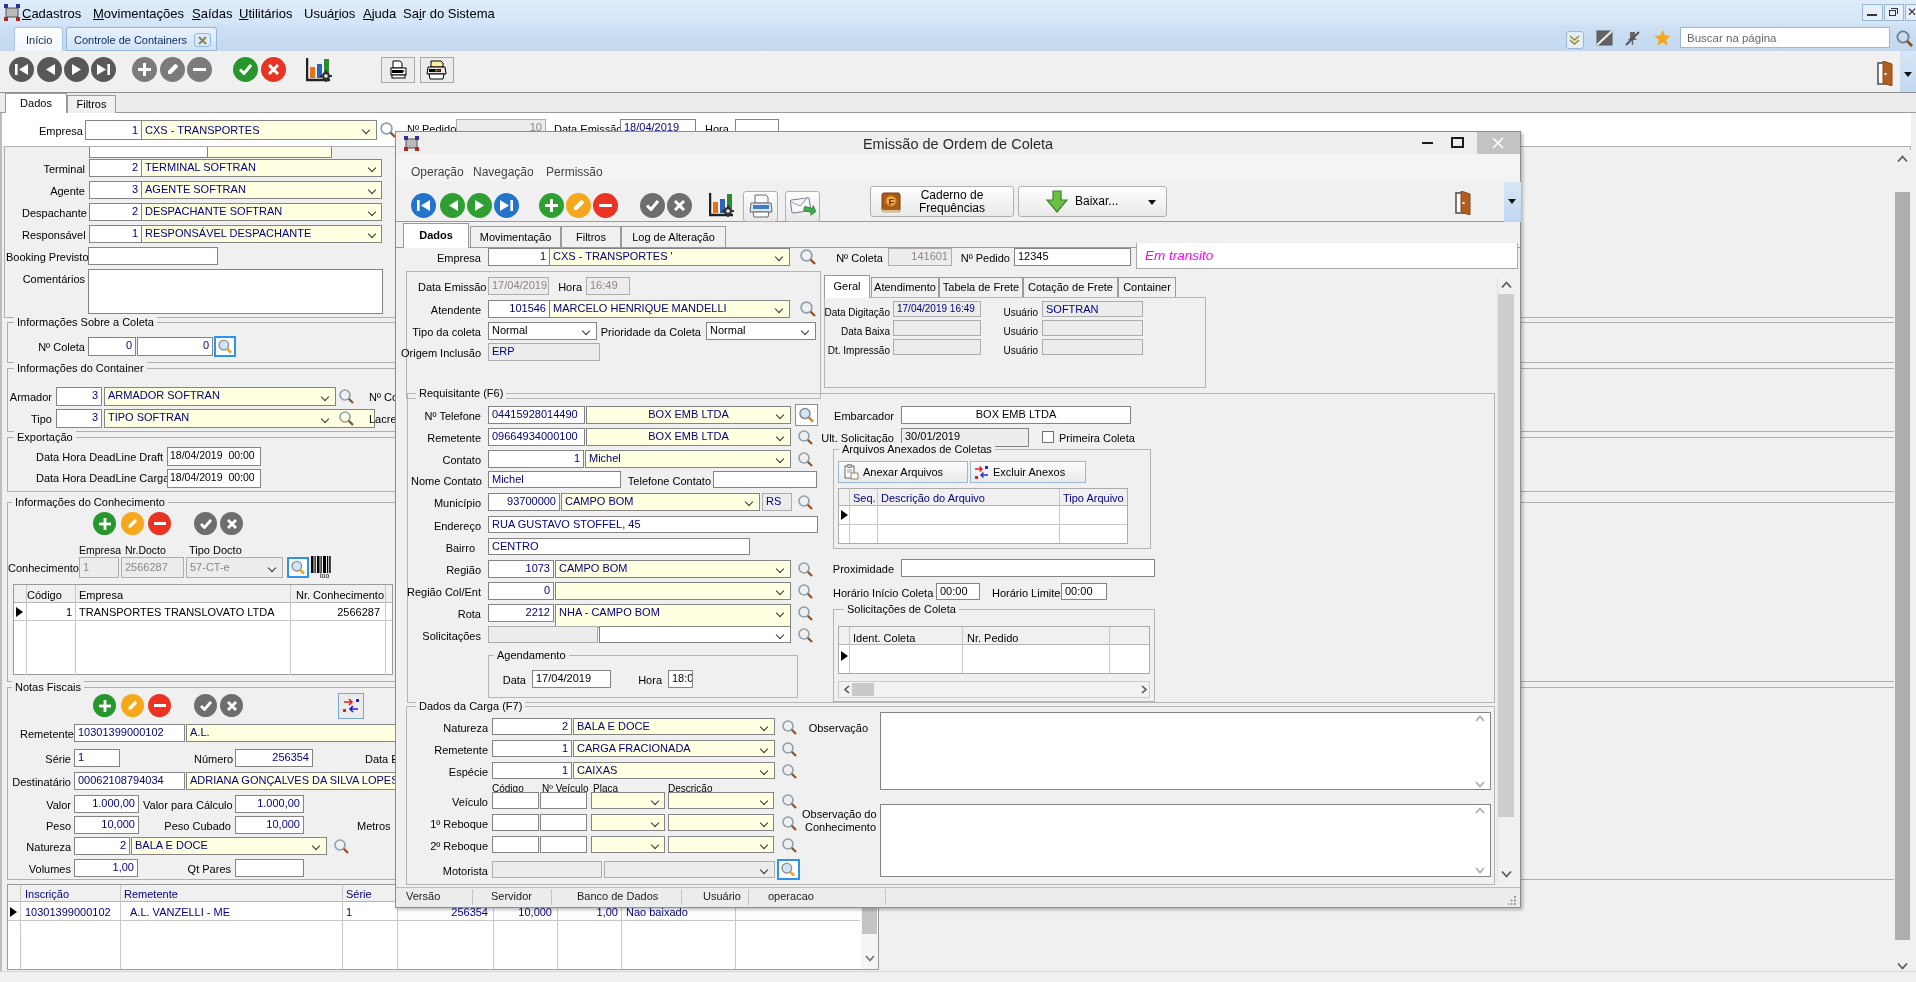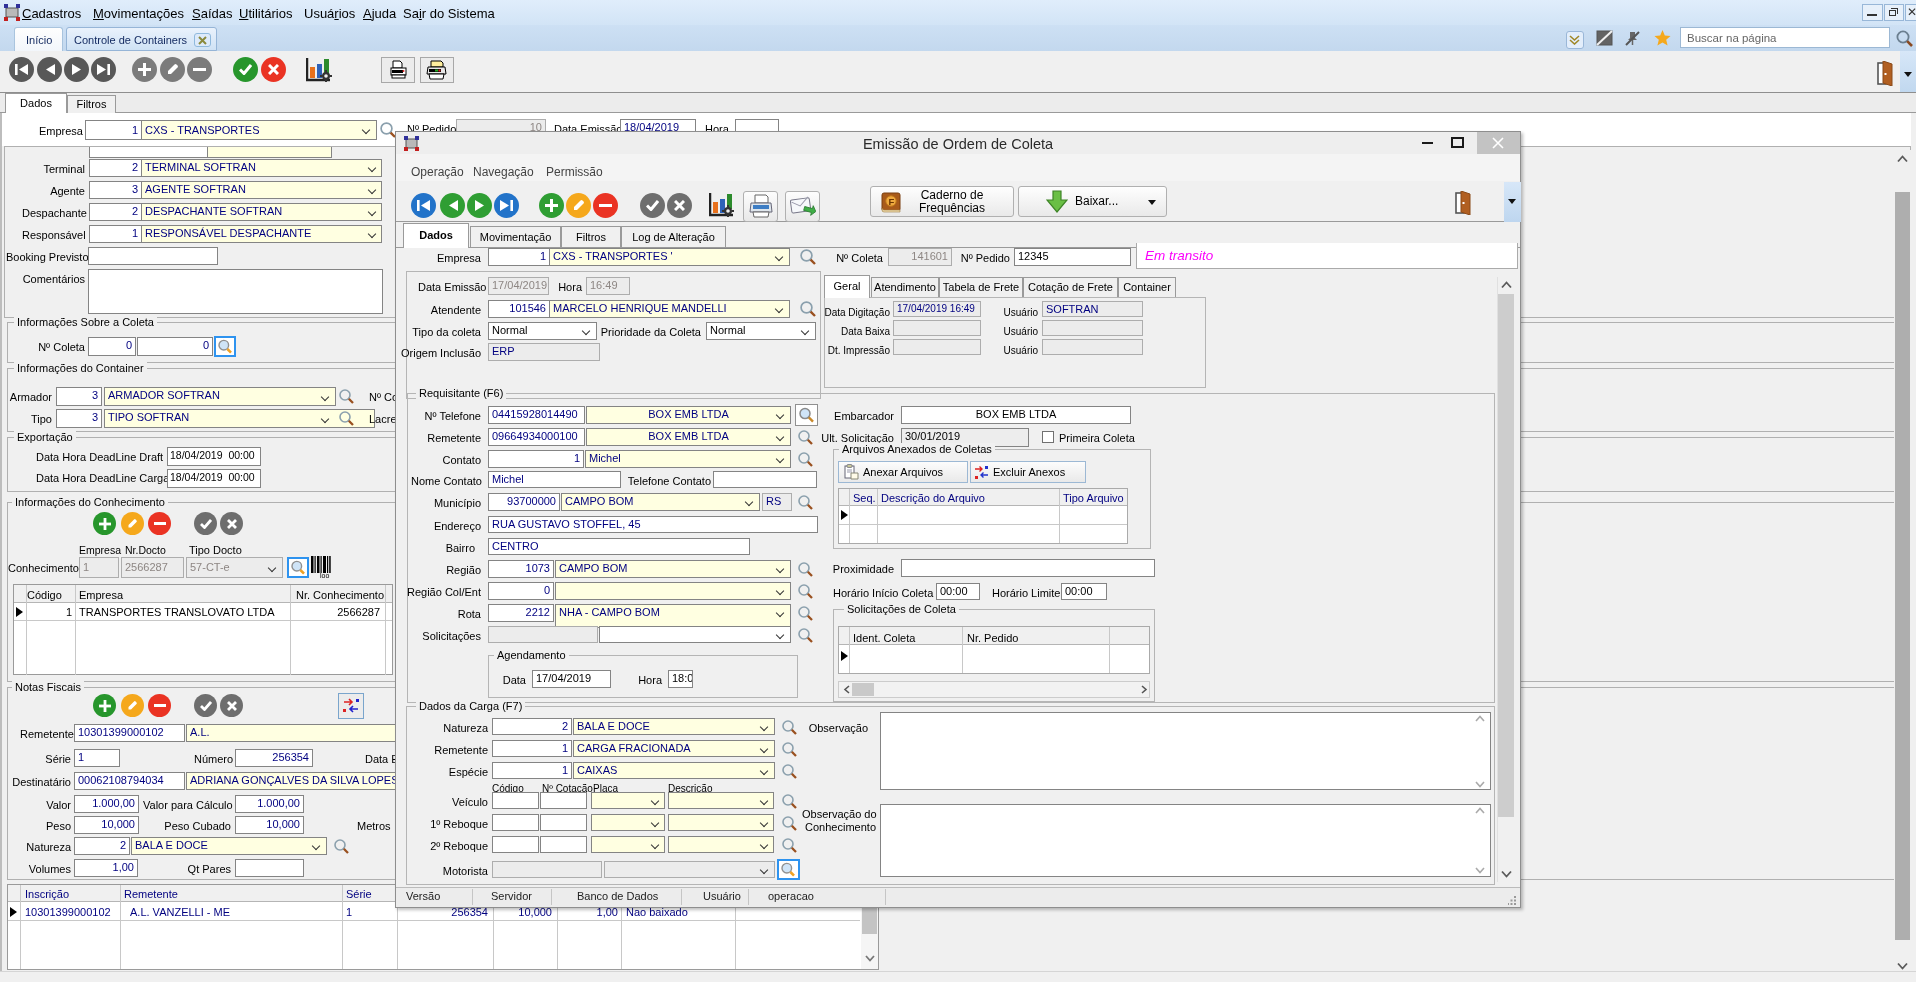--- a/index.html
+++ b/index.html
@@ -897,21 +897,21 @@
 <div class="f r" style="left:96px;top:630px;width:80px;height:17px">1</div>
 <div class="f y" style="left:177px;top:630px;width:202px;height:17px">CAIXAS</div>
 <div class="ch" style="left:364px;top:636px"></div>
 <div class="a" style="left:385px;top:631px">
           <svg width="17" height="17">
             <circle cx="7" cy="7" r="5" fill="none" stroke="#8ba0ad" stroke-width="1.6"></circle>
             <line x1="10.8" y1="10.8" x2="15" y2="15" stroke="#99501f" stroke-width="2.3"></line>
           </svg>
         </div>
 <div class="t" style="left:96px;top:650px;font-size:10px">Código</div>
-<div class="t" style="left:146px;top:650px;font-size:10px">Nº Cotação</div>
+<div class="t" style="left:146px;top:650px;font-size:10px">Nº Veículo</div>
 <div class="t" style="left:197px;top:650px;font-size:10px">Placa</div>
 <div class="t" style="left:272px;top:650px;font-size:10px">Descrição</div>
 <div class="t r" style="left:30px;top:664px;width:62px">Veículo</div>
 <div class="f" style="left:96px;top:660px;width:47px;height:17px"></div>
 <div class="f" style="left:144px;top:660px;width:47px;height:17px"></div>
 <div class="f y" style="left:195px;top:660px;width:74px;height:17px"></div>
 <div class="ch" style="left:255px;top:666px"></div>
 <div class="f y" style="left:272px;top:660px;width:106px;height:17px"></div>
 <div class="ch" style="left:364px;top:666px"></div>
 <div class="a" style="left:385px;top:661px">

